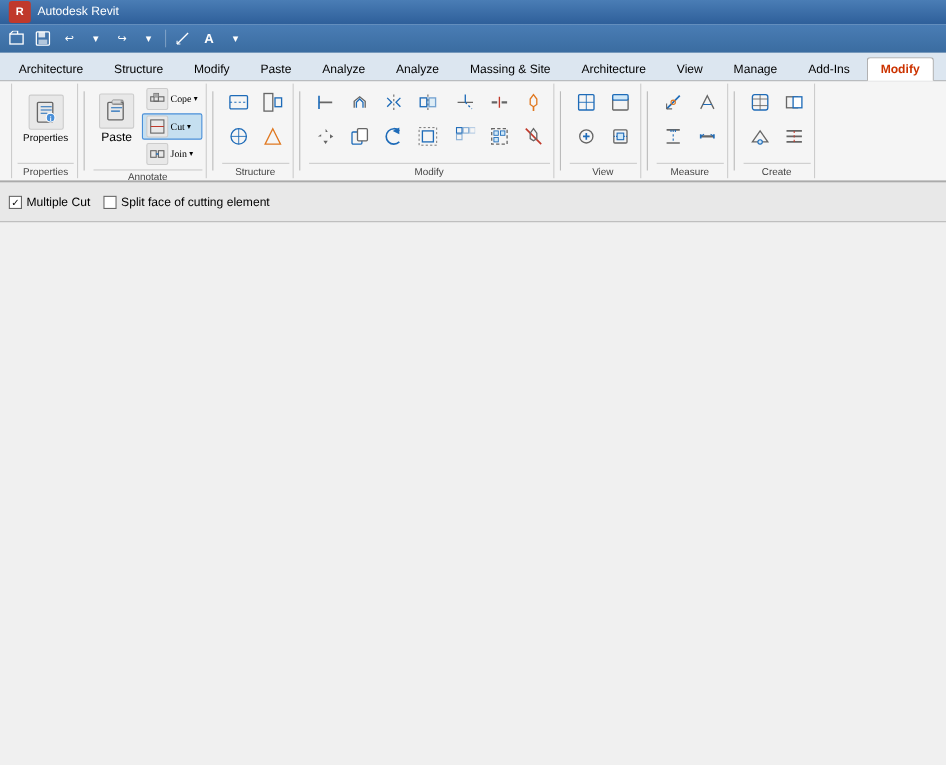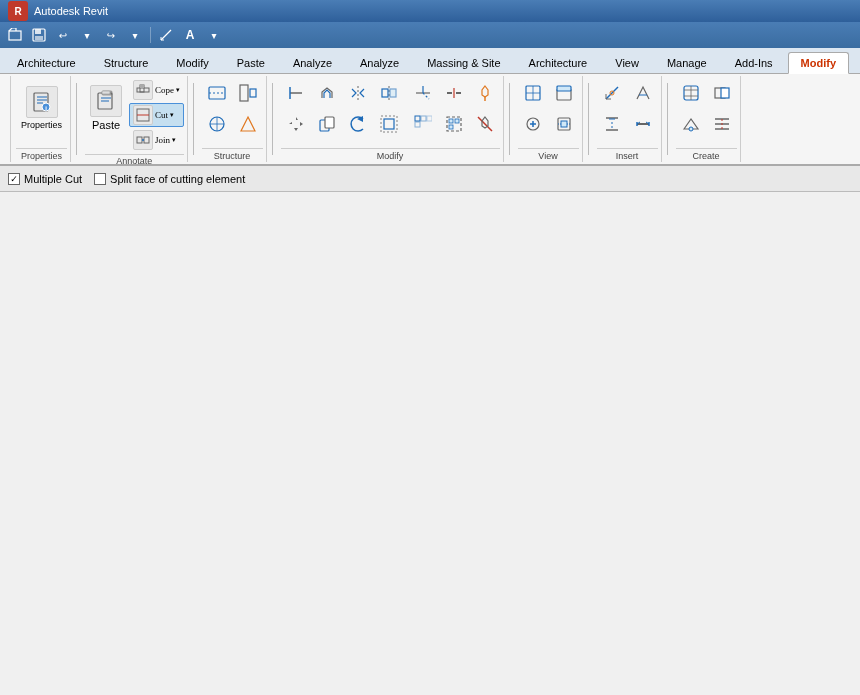--- a/index.html
+++ b/index.html
@@ -153,21 +153,21 @@
       background: #e8e8e8;
       border: 1px solid #ccc;
       display: flex; align-items: center; justify-content: center;
       font-size: 11px;
       border-radius: 2px;
     }
     .dropdown-arrow { font-size: 7px; }
 
     
     .options-bar {
-      height: 26px;
+      height: 36px;
       background: #e8e8e8;
       border-bottom: 1px solid #bbb;
       display: flex;
       align-items: center;
       padding: 0 8px;
       gap: 12px;
     }
     .option-item {
       display: flex; align-items: center; gap: 4px;
       font-size: 11px;
@@ -659,21 +659,21 @@
                 <line x1="3" y1="7" x2="3" y2="11" stroke="#1e6bb8" stroke-width="1.5"></line>
                 <line x1="15" y1="7" x2="15" y2="11" stroke="#1e6bb8" stroke-width="1.5"></line>
                 <line x1="3" y1="9" x2="6" y2="7" stroke="#1e6bb8" stroke-width="1"></line>
                 <line x1="15" y1="9" x2="12" y2="7" stroke="#1e6bb8" stroke-width="1"></line>
               </svg>
             </div>
           </div>
         </div>
       </div>
     </div>
-    <div class="panel-label-bar">Insert</div>
+    <div class="panel-label-bar">Measure</div>
   </div>
 
   <div class="ribbon-section-divider"></div>
 
   <div class="panel-wrap">
     <div class="panel-content">
       <div style="display:flex; flex-direction:column; gap:1px;">
         <div class="btn-row">
           <div class="ribbon-btn" style="min-width:22px;">
             <div class="ribbon-btn-icon">

